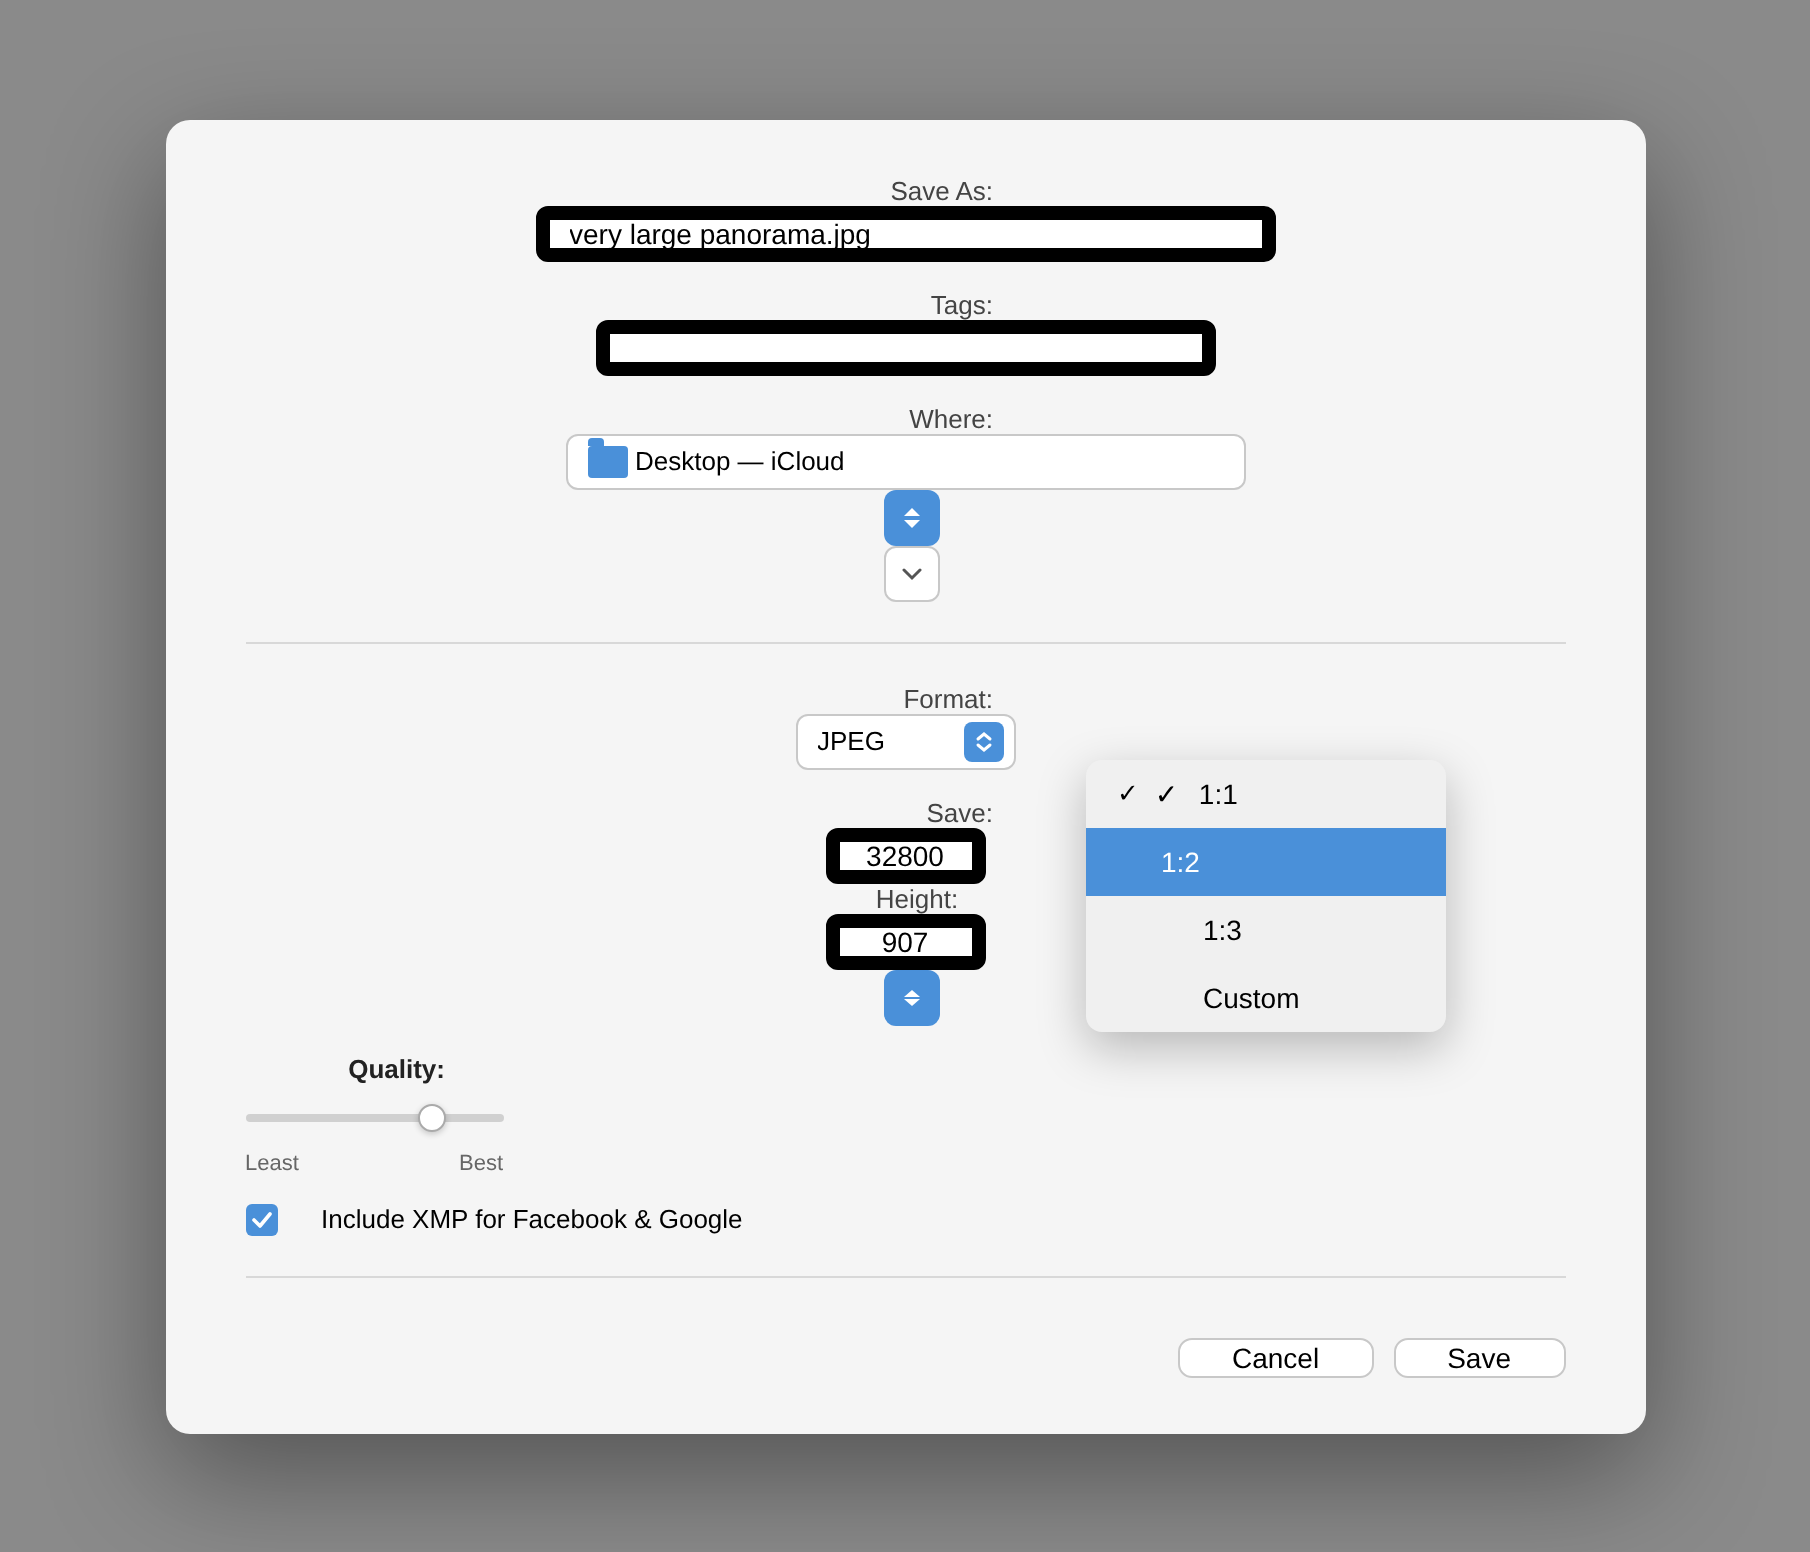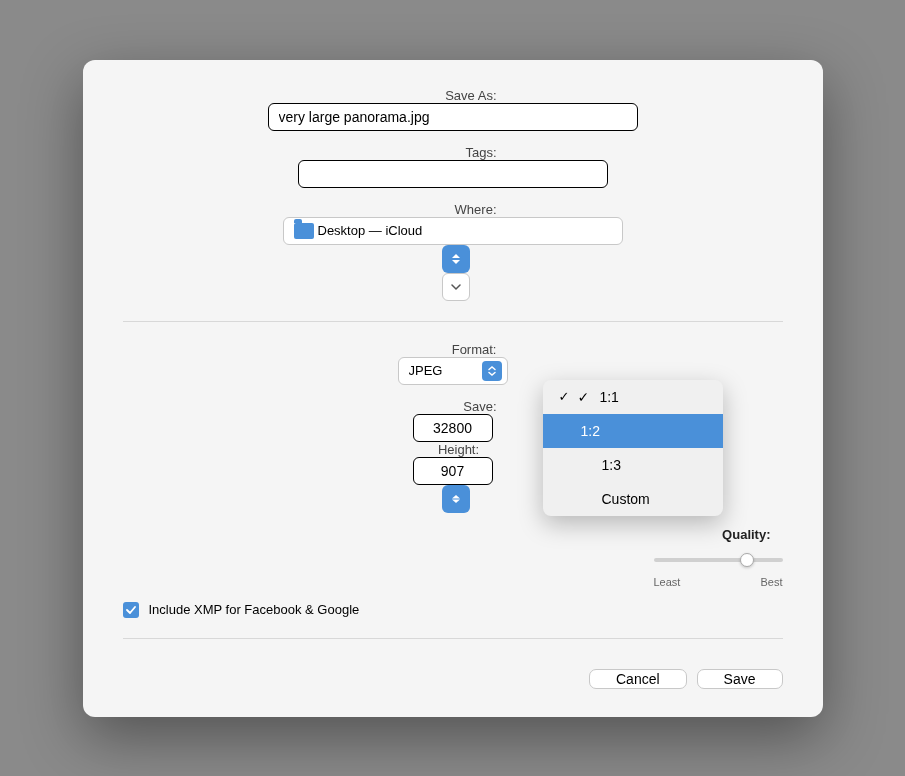--- a/index.html
+++ b/index.html
@@ -41,21 +41,21 @@
 
     .label {
       text-align: right;
       width: 100px;
       margin-right: 12px;
       font-size: 13px;
       color: #444;
     }
 
     .text-input {
-      border: 1px solid #000000;
+      border: 7px solid #000000;
       border-radius: 6px;
       padding: 5px 10px;
       font-size: 14px;
       background: white;
       outline: none;
       height: 28px;
     }
 
     .save-as-input {
       width: 370px;
@@ -185,21 +185,21 @@
 
     .width-row {
       display: flex;
       align-items: center;
       gap: 0;
       margin-bottom: 14px;
     }
 
     .quality-row {
       display: flex;
-      align-items: flex-end;
+      align-items: flex-start;
     }
 
     .quality-slider-wrapper {
       flex: 1;
       display: flex;
       flex-direction: column;
       position: relative;
     }
 
     .slider {
@@ -229,21 +229,21 @@
     }
 
     .slider-label {
       font-size: 11px;
       color: #666;
     }
 
     .checkbox-row {
       display: flex;
       align-items: center;
-      gap: 10px;
+      gap: 22px;
       margin-top: 8px;
     }
 
     .checkbox {
       width: 16px;
       height: 16px;
       background: #4a90d9;
       border-radius: 3px;
       display: flex;
       align-items: center;

